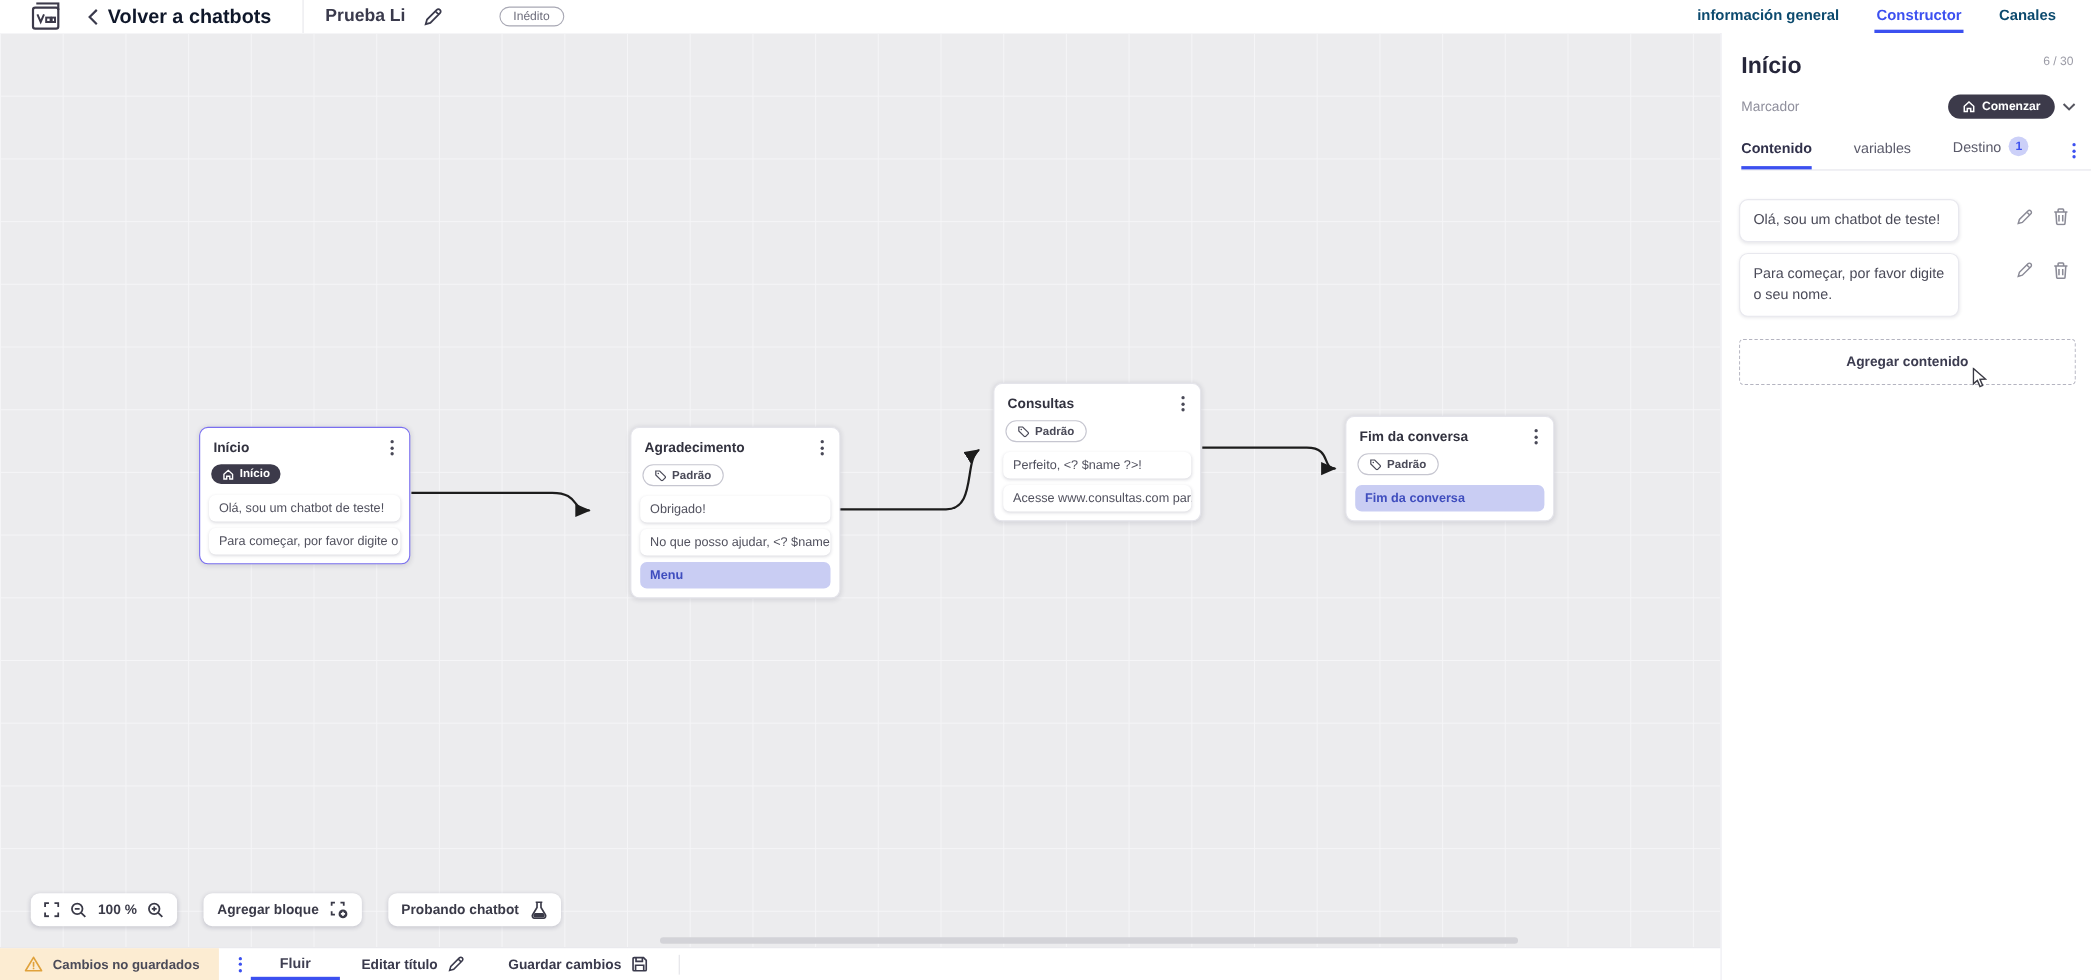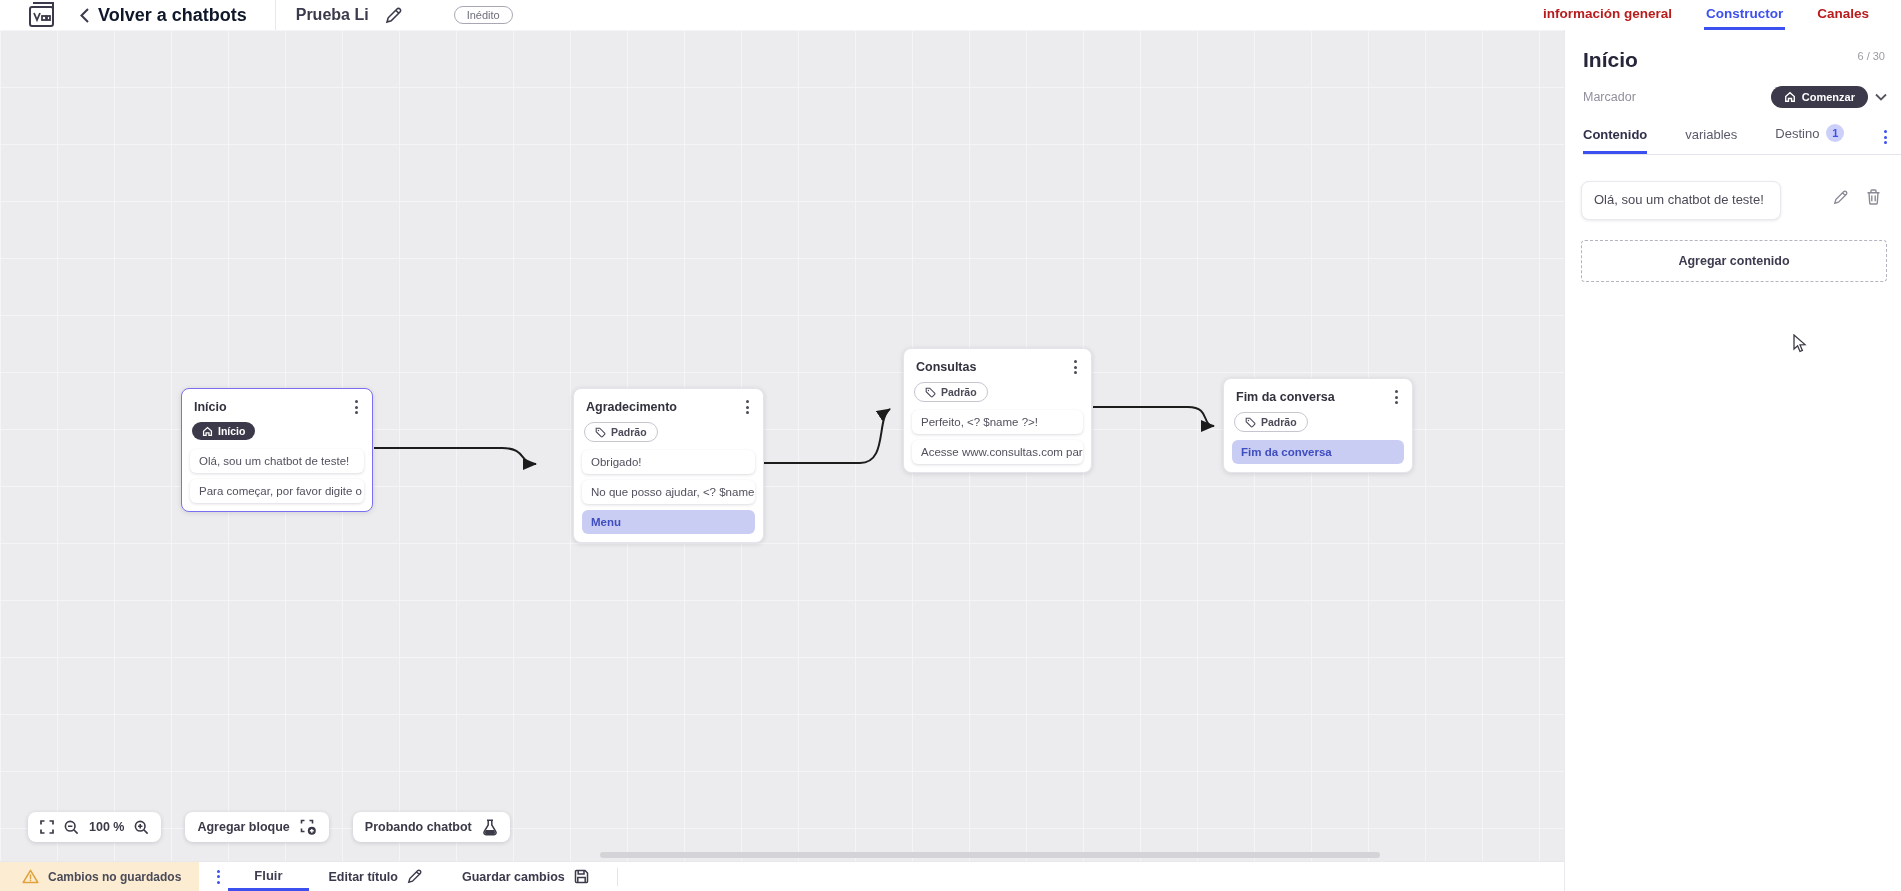--- a/index.html
+++ b/index.html
@@ -11,21 +11,21 @@
   .topbar { position:absolute; left:0; top:0; width:1901px; height:30px; background:#fff; z-index:5; }
   .topbar-left { position:absolute; left:0; top:0; height:30px; display:flex; align-items:center; }
   .logo { margin-left:28px; width:30px; height:26px; display:flex; align-items:flex-end; }
   .back { display:flex; align-items:center; gap:9px; margin-left:22px; cursor:pointer; }
   .back-label { font-size:18px; font-weight:700; color:#0f172a; }
   .tb-divider { width:1px; height:30px; background:#e7e7ec; margin-left:28px; }
   .bot-title { margin-left:20px; font-size:16px; font-weight:700; color:#3a3a4c; }
   .edit-pencil { margin-left:16px; cursor:pointer; display:flex; }
   .status-pill { margin-left:52px; border:1px solid #a8a8b4; border-radius:999px; padding:2px 12px; font-size:11px; color:#6e6e7c; }
   .nav-tabs { position:absolute; right:30px; top:0; height:30px; display:flex; align-items:stretch; gap:30px; }
-  .nav-tab { display:flex; align-items:center; font-size:13.5px; font-weight:700; color:#b91c1c; cursor:pointer; border-bottom:3px solid transparent; padding:0 2px; }
+  .nav-tab { display:flex; align-items:center; font-size:13.5px; font-weight:700; color:#0c4a6e; cursor:pointer; border-bottom:3px solid transparent; padding:0 2px; }
   .nav-tab.active { color:#3c50f0; border-bottom-color:#3c50f0; }
 
   
   .canvas { position:absolute; left:0; top:30px; width:1564px; height:831px;
     background-color:#ececee;
     background-image:linear-gradient(#f5f5f7 1px, transparent 1px),
                      linear-gradient(90deg,#f5f5f7 1px, transparent 1px);
     background-size:57px 57px; overflow:hidden; }
   .wires { position:absolute; left:0; top:0; pointer-events:none; }
 
@@ -331,20 +331,35 @@
                 <path d="M10.8 3.2 L13.8 6.2 M12 2 a2.1 2.1 0 0 1 3 3 L6.2 13.8 L2 15 L3.2 10.8 Z"></path>
               </svg>
           </span>
           <span class="icon-btn">
             <svg class="ic" width="15" height="16" viewBox="0 0 15 16" fill="none" stroke="#8a8a96" stroke-width="1.4">
                 <path d="M1.5 3.8 H13.5 M5 3.8 V1.8 A0.8 0.8 0 0 1 5.8 1 H9.2 A0.8 0.8 0 0 1 10 1.8 V3.8 M3 3.8 L3.7 14 A1 1 0 0 0 4.7 15 H10.3 A1 1 0 0 0 11.3 14 L12 3.8 M5.8 6.5 V12.3 M9.2 6.5 V12.3"></path>
               </svg>
           </span>
         </span>
       </div>
+      <div class="content-row">
+        <div class="content-card">Para começar, por favor digite o seu nome.</div>
+        <span class="row-icons">
+          <span class="icon-btn">
+            <svg class="ic" width="15" height="15" viewBox="0 0 17 17" fill="none" stroke="#8a8a96" stroke-width="1.5">
+                <path d="M10.8 3.2 L13.8 6.2 M12 2 a2.1 2.1 0 0 1 3 3 L6.2 13.8 L2 15 L3.2 10.8 Z"></path>
+              </svg>
+          </span>
+          <span class="icon-btn">
+            <svg class="ic" width="15" height="16" viewBox="0 0 15 16" fill="none" stroke="#8a8a96" stroke-width="1.4">
+                <path d="M1.5 3.8 H13.5 M5 3.8 V1.8 A0.8 0.8 0 0 1 5.8 1 H9.2 A0.8 0.8 0 0 1 10 1.8 V3.8 M3 3.8 L3.7 14 A1 1 0 0 0 4.7 15 H10.3 A1 1 0 0 0 11.3 14 L12 3.8 M5.8 6.5 V12.3 M9.2 6.5 V12.3"></path>
+              </svg>
+          </span>
+        </span>
+      </div>
     </div>
     <div class="add-content">Agregar contenido</div>
   </div>
 
   <div class="footer">
     <div class="unsaved">
       <svg class="ic" width="17" height="15" viewBox="0 0 17 15" fill="none" stroke="#e0a23c" stroke-width="1.5">
         <path d="M8.5 1.3 L15.8 13.5 H1.2 Z" stroke-linejoin="round"></path>
         <path d="M8.5 6 V9.4" stroke-linecap="round"></path>
           <circle cx="8.5" cy="11.4" r="0.8" fill="#e0a23c" stroke="none"></circle>

